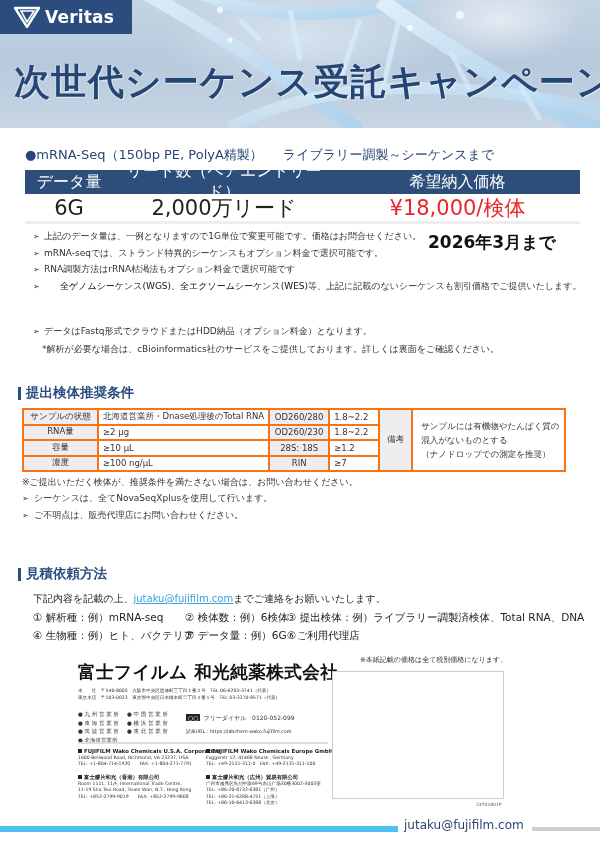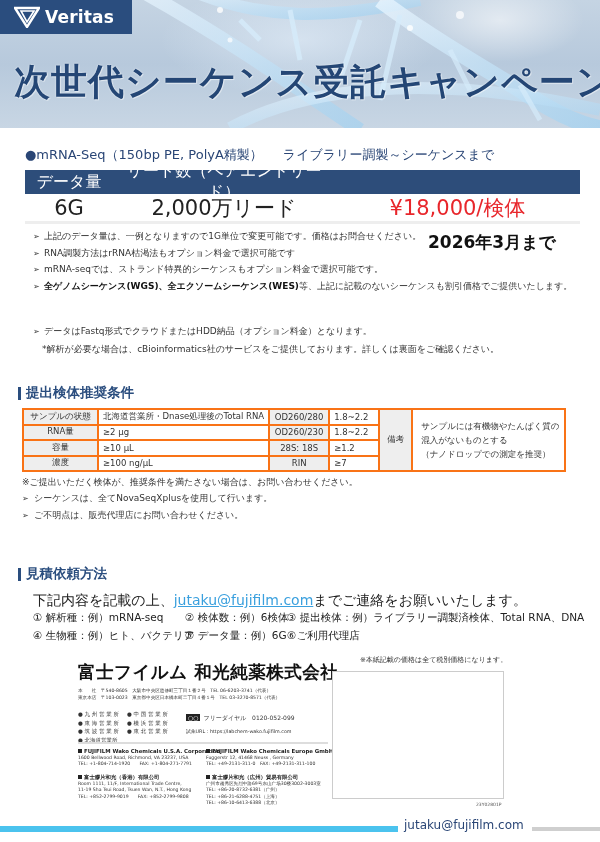--- a/index.html
+++ b/index.html
@@ -37,21 +37,21 @@
   .price-body { height: 30px; display: flex; align-items: center; font-size: 21px; border-bottom: 3px solid #eeeeee; }
   .c1 { width: 88px; text-align: center; }
   .c2 { width: 222px; text-align: center; }
   .c3 { flex: 1; text-align: center; }
   .price-red { color: #e8262b; font-size: 21px; }
 
   
   .notes { position: absolute; left: 33px; top: 228px; font-size: 9px; color: #333; }
   .notes li { list-style: none; height: 16.5px; line-height: 16.5px; white-space: nowrap; }
   .notes .arrow { display: inline-block; width: 11px; font-size: 8px; }
-  .notes .bold { font-weight: bold; color: #111; }
+  .notes .bold { font-weight: normal; color: #111; margin-left: 16px; }
   .deadline { position: absolute; left: 428px; top: 231px; font-size: 17px; font-weight: bold; color: #111; }
   .note-fastq { position: absolute; left: 33px; top: 325px; font-size: 9px; color: #333; white-space: nowrap; }
   .note-analysis { position: absolute; left: 42px; top: 343px; font-size: 9px; color: #333; white-space: nowrap; }
 
   
   .section-h { position: absolute; left: 18px; font-size: 13.5px; font-weight: bold; color: #2a4d7e; display: flex; align-items: center; gap: 5px; }
   .section-h .bar { width: 3px; height: 13px; background: #2a4d7e; display: inline-block; }
 
   
   .cond { position: absolute; left: 22px; top: 408px; border-collapse: collapse; font-size: 8.5px; color: #333; }
@@ -61,21 +61,21 @@
   .cond td.remark-lab { background: #eeeeee; text-align: center; width: 33px; }
   .cond td.remark { background: #ffffff; line-height: 14px; padding-left: 8px; }
 
   .cond-note { position: absolute; left: 22px; top: 476px; font-size: 9px; color: #333; white-space: nowrap; }
   .warn-list { position: absolute; left: 22px; top: 490px; font-size: 9px; color: #333; }
   .warn-list li { list-style: none; height: 17px; line-height: 17px; white-space: nowrap; }
   .warn-list li.red { color: #e82a2a; }
   .warn-list .arrow { display: inline-block; width: 12px; font-size: 8px; }
 
   
-  .quote-intro { position: absolute; left: 33px; top: 592px; font-size: 14px; color: #222; white-space: nowrap; }
+  .quote-intro { position: absolute; left: 33px; top: 592px; font-size: 10px; color: #222; white-space: nowrap; }
   .quote-intro .mail { color: #3aa0de; text-decoration: underline; }
   .quote-row { position: absolute; left: 33px; font-size: 10.5px; color: #222; white-space: nowrap; }
   .quote-row span { display: inline-block; }
 
   
   .company { position: absolute; left: 78px; top: 660px; width: 250px; }
   .company-name { font-size: 17.5px; font-weight: bold; color: #111; letter-spacing: 0.5px; white-space: nowrap; }
   .addr { font-size: 4.6px; color: #333; white-space: nowrap; line-height: 7px; }
   .offices { position: absolute; left: 0; top: 50px; font-size: 5.5px; color: #333; line-height: 8.5px; }
   .offices .row { display: flex; gap: 8px; white-space: nowrap; }
@@ -133,34 +133,35 @@
 </div>
 
 <div class="product-line">
   <span>●mRNA-Seq（150bp PE, PolyA精製）</span><span class="sub">ライブラリー調製～シーケンスまで</span>
 </div>
 
 <div class="price-table">
   <div class="price-head">
     <div class="c1">データ量</div>
     <div class="c2">リード数（ペアエンドリード）</div>
+    <div class="c3">希望納入価格</div>
   </div>
   <div class="price-body">
     <div class="c1">6G</div>
     <div class="c2">2,000万リード</div>
     <div class="c3 price-red">¥18,000/検体</div>
   </div>
 </div>
 
 <div class="deadline">2026年3月まで</div>
 
 <ul class="notes">
   <li><span class="arrow">➢</span><span>上記のデータ量は、一例となりますので1G単位で変更可能です。価格はお問合せください。</span></li>
+  <li><span class="arrow">➢</span><span>mRNA-seqでは、ストランド特異的シーケンスもオプション料金で選択可能です。</span></li>
   <li><span class="arrow">➢</span><span>RNA調製方法はrRNA枯渇法もオプション料金で選択可能です</span></li>
-  <li><span class="arrow">➢</span><span>mRNA-seqでは、ストランド特異的シーケンスもオプション料金で選択可能です。</span></li>
   <li><span class="arrow">➢</span><span class="bold">全ゲノムシーケンス(WGS)、全エクソームシーケンス(WES)</span><span>等、上記に記載のないシーケンスも割引価格でご提供いたします。</span></li>
 </ul>
 
 <div class="note-fastq"><span class="arrow" style="display:inline-block;width:11px;font-size:8px;">➢</span><span>データはFastq形式でクラウドまたはHDD納品（オプション料金）となります。</span></div>
 <div class="note-analysis">*解析が必要な場合は、cBioinformatics社のサービスをご提供しております。詳しくは裏面をご確認ください。</div>
 
 <div class="section-h" style="top:384px;">
   <span class="bar"></span>
   <span>提出検体推奨条件</span>
 </div>

